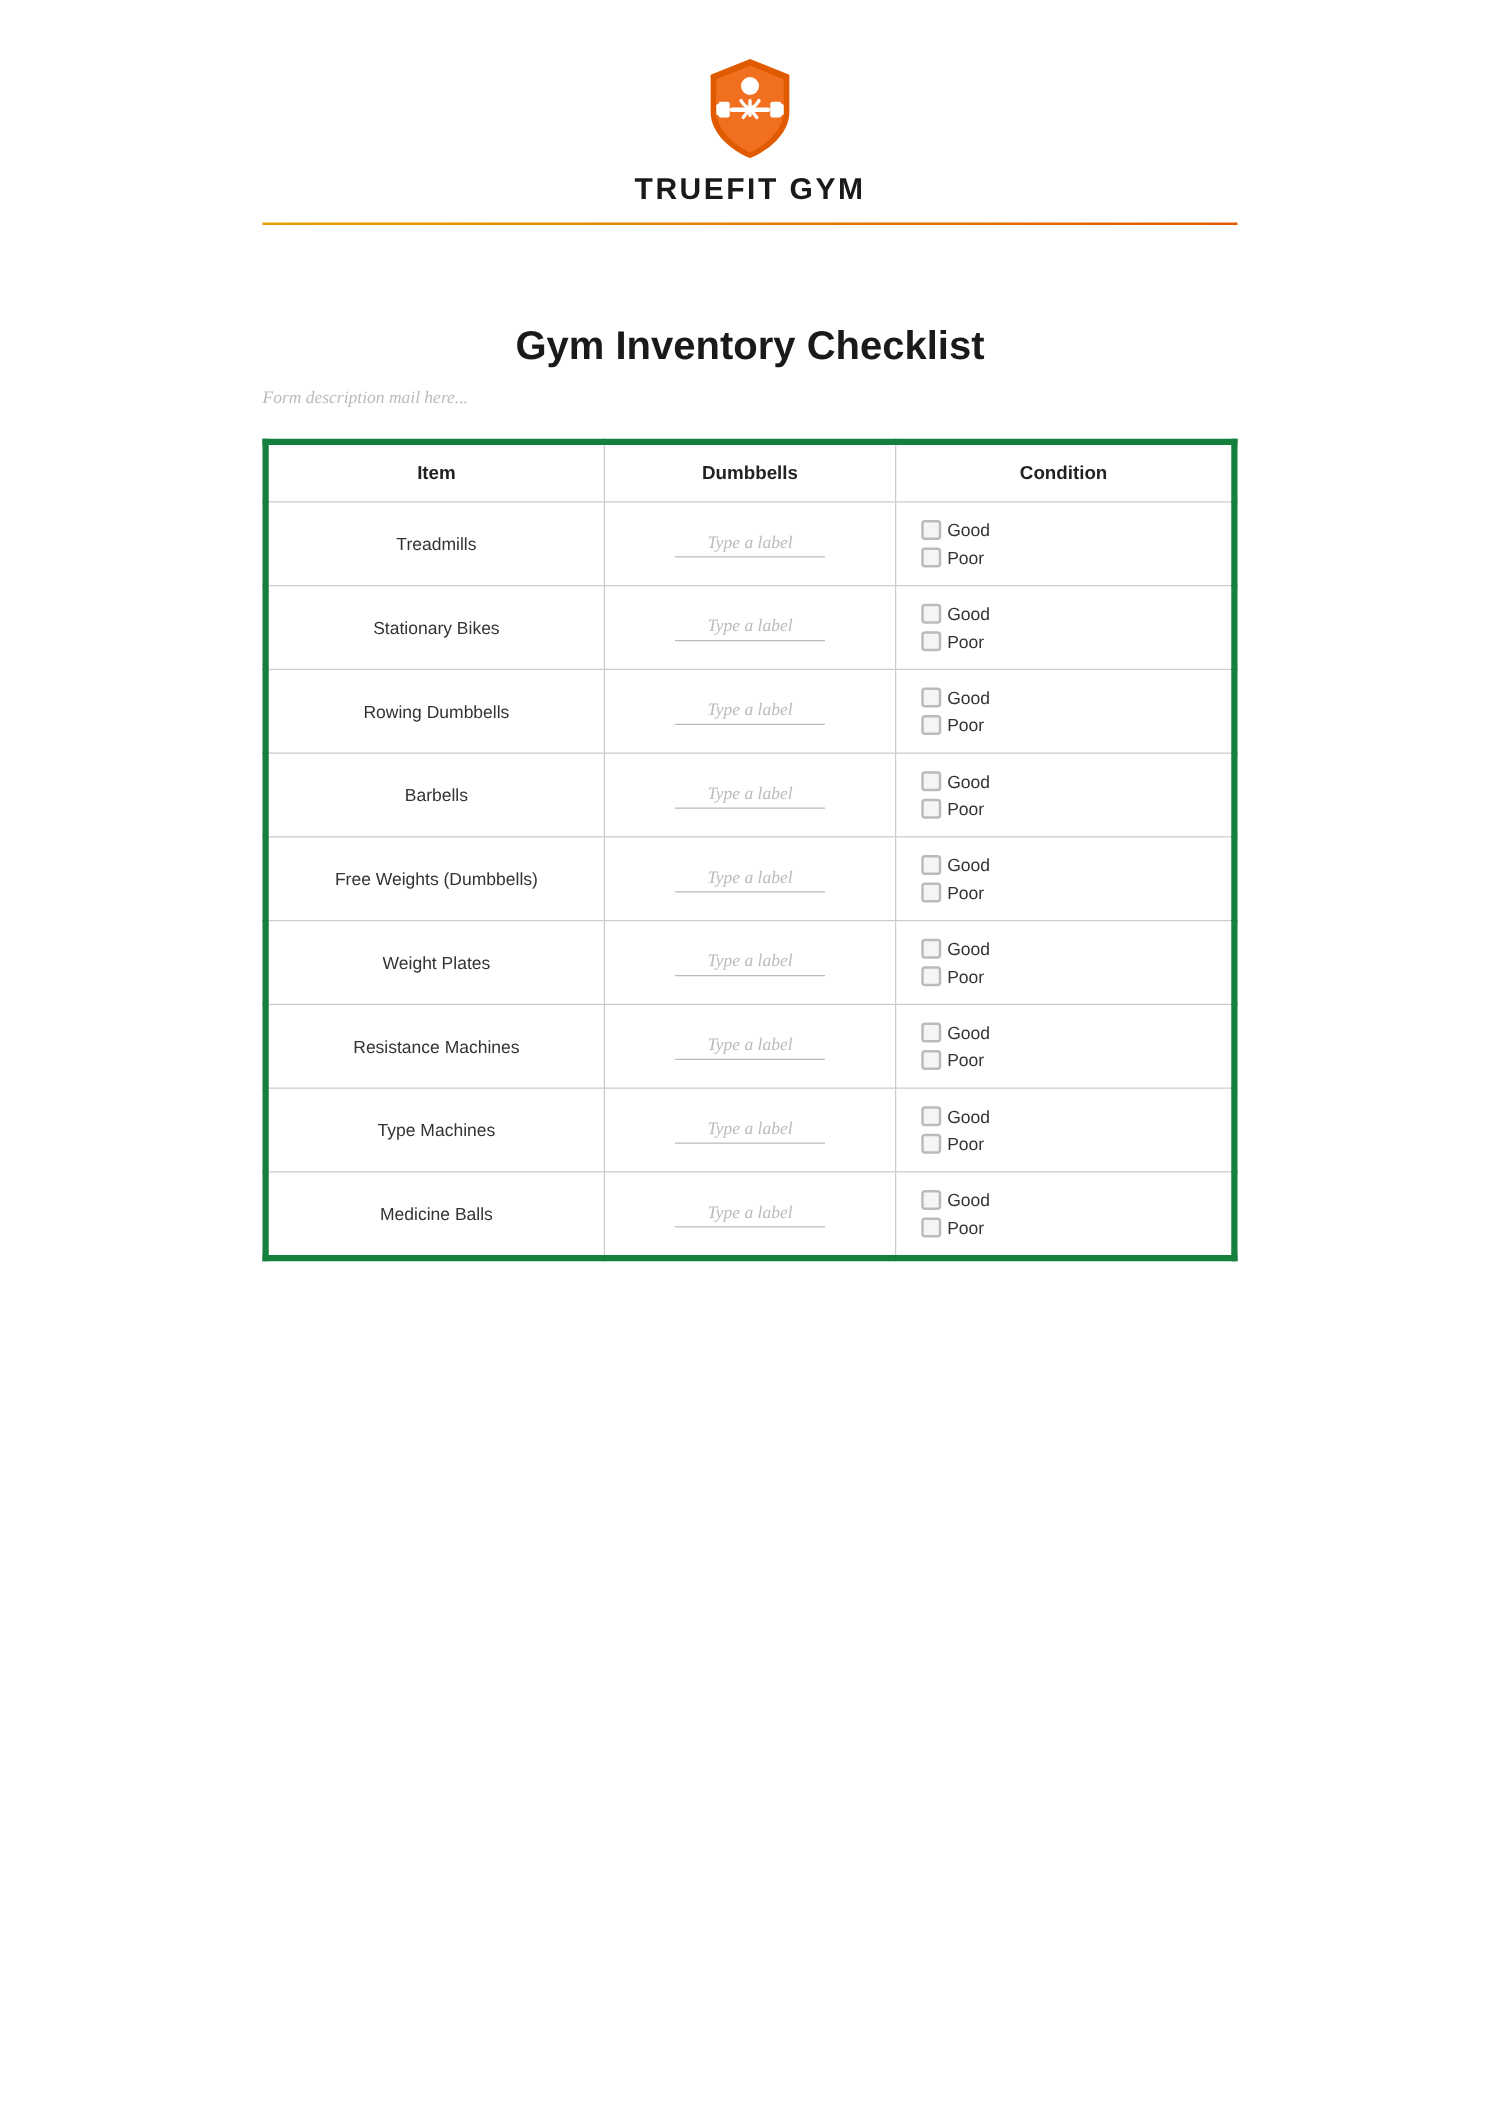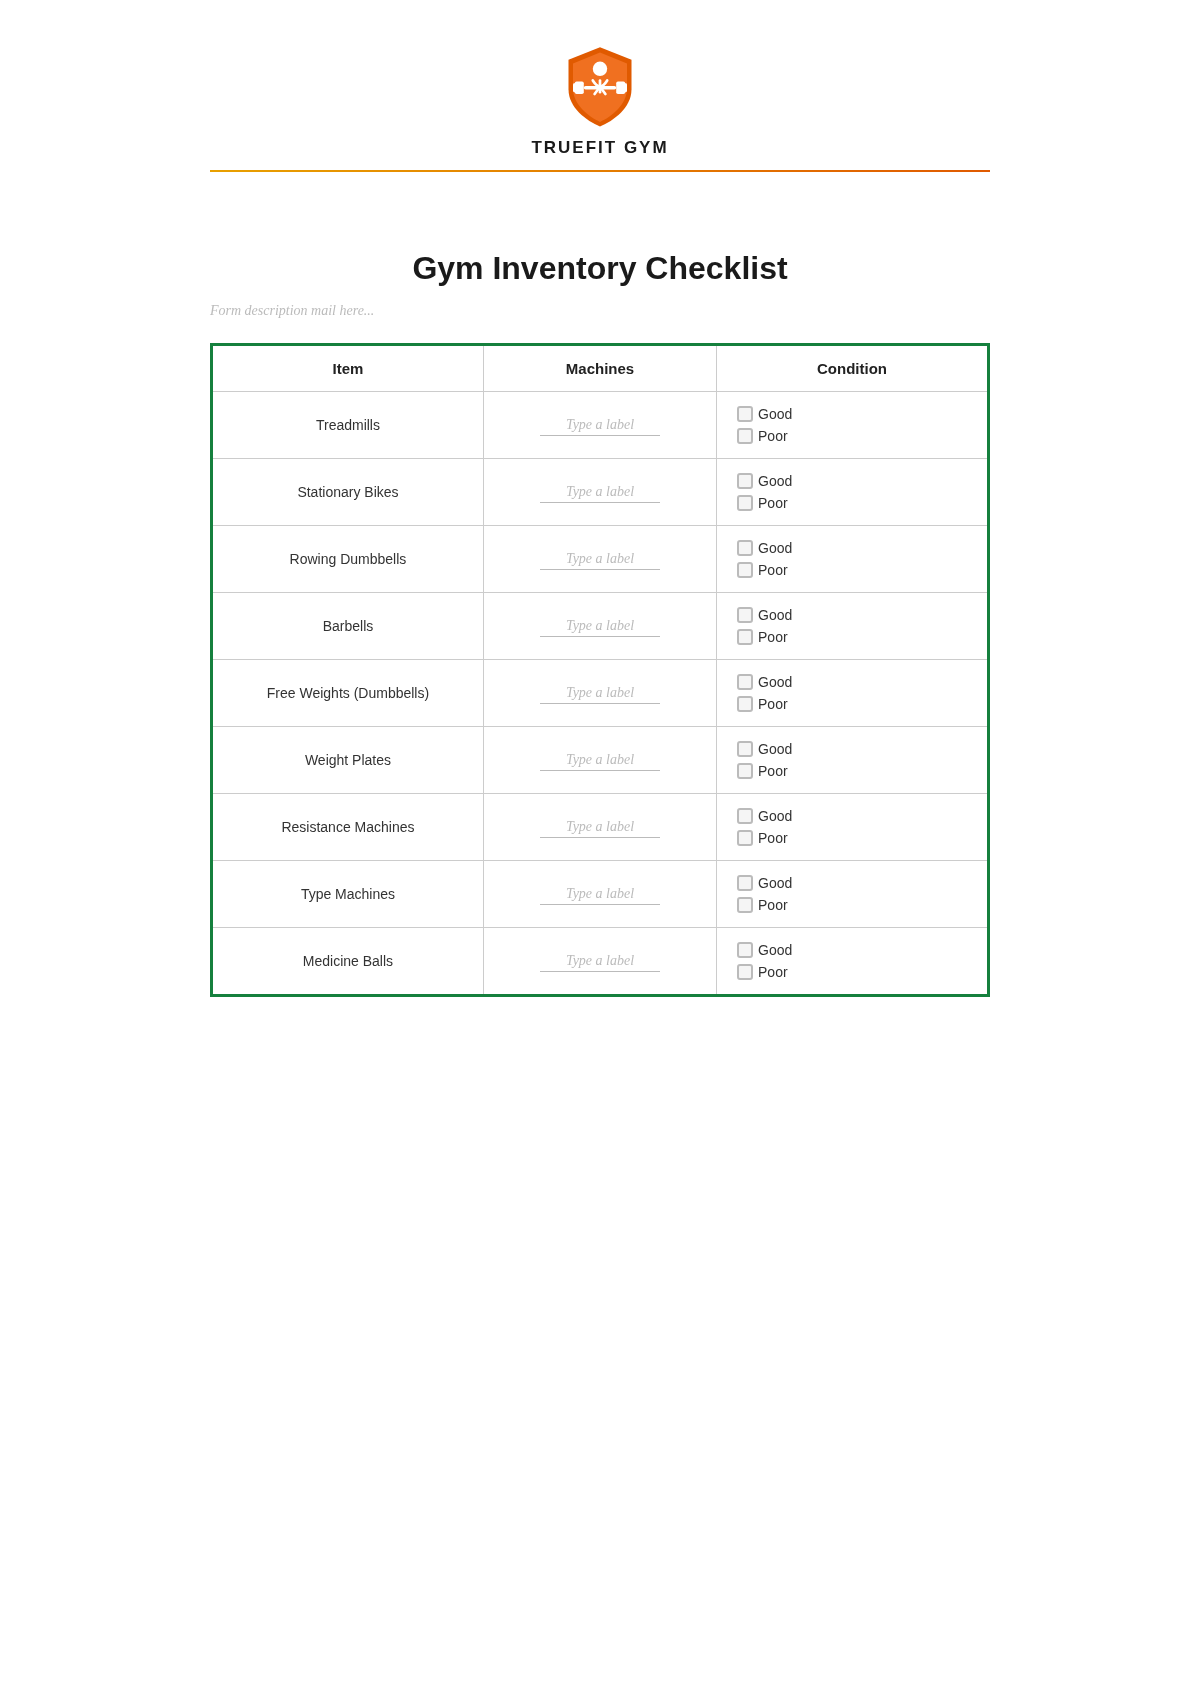--- a/index.html
+++ b/index.html
@@ -31,21 +31,21 @@
 
     .logo-svg {
       width: 90px;
       height: 90px;
       margin-bottom: 8px;
     }
 
     .gym-name {
       font-family: Arial, Helvetica, sans-serif;
       font-weight: 900;
-      font-size: 17px;
+      font-size: 24px;
       letter-spacing: 2px;
       color: #1a1a1a;
     }
 
     .header-divider {
       width: 100%;
       height: 2px;
       background: linear-gradient(to right, #e8a000, #e05a00);
       margin: 12px 0;
     }
@@ -71,21 +71,21 @@
       font-family: Georgia, serif;
       font-style: italic;
       color: #bbbbbb;
       font-size: 14px;
       margin-bottom: 24px;
     }
 
     .checklist-table {
       width: 100%;
       border-collapse: collapse;
-      border: 3px solid #15803d;
+      border: 5px solid #15803d;
     }
 
     .checklist-table th {
       font-family: Arial, Helvetica, sans-serif;
       font-weight: 700;
       font-size: 15px;
       padding: 14px 20px;
       background: #ffffff;
       border-bottom: 1px solid #cccccc;
       color: #222222;
@@ -219,21 +219,21 @@
 </div>
 
 <h1 class="main-title">Gym Inventory Checklist</h1>
 
 <p class="form-description">Form description mail here...</p>
 
 <table class="checklist-table">
   <thead>
     <tr>
       <th>Item</th>
-      <th>Machines</th>
+      <th>Dumbbells</th>
       <th>Condition</th>
     </tr>
   </thead>
   <tbody id="table-body">
   <tr>
         <td class="item-name">Treadmills</td>
         <td class="quantity-cell"><input type="text" class="quantity-input" placeholder="Type a label" style=""></td>
         <td class="condition-cell">
           <div class="condition-options">
             <label class="condition-option">

